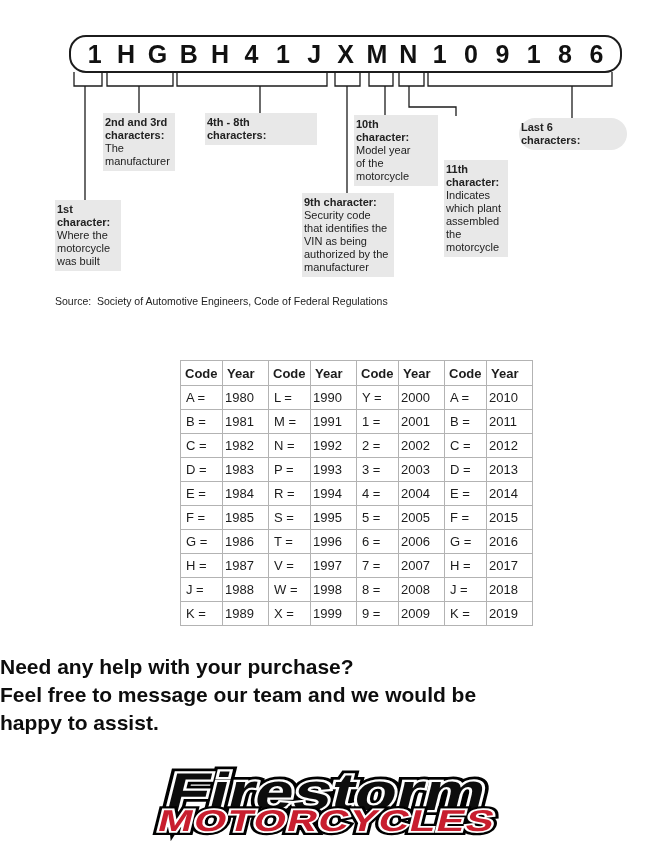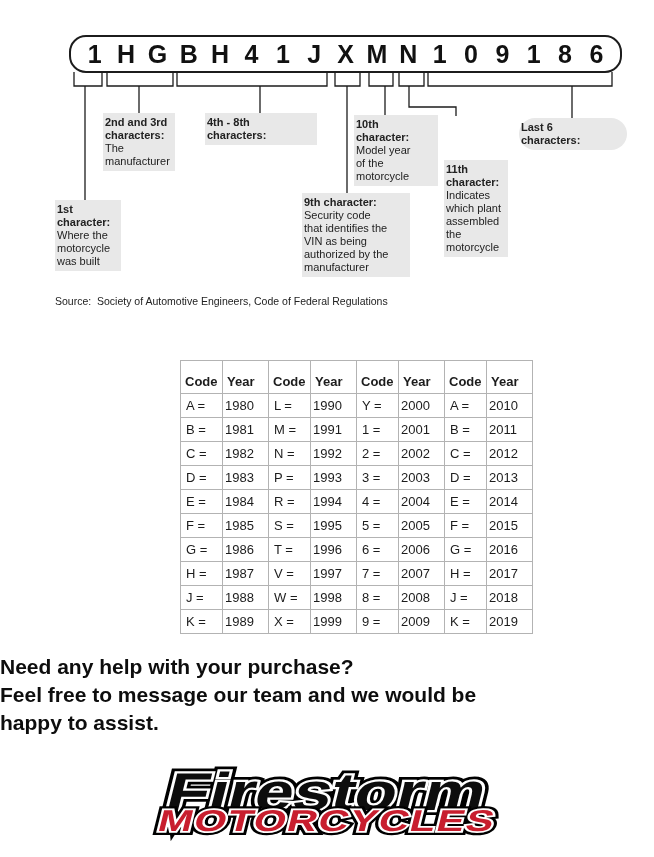--- a/index.html
+++ b/index.html
@@ -23,21 +23,21 @@
   .vbody{white-space:pre-line;}
   .source-note{position:absolute;left:55px;top:295px;font-size:10.5px;color:#222;white-space:pre;}
   
   table.year-table{
     position:absolute;left:180px;top:360px;border-collapse:collapse;table-layout:fixed;
     font-size:13px;color:#1c1c1c;background:#fff;
   }
   .year-table th,.year-table td{
     border:1px solid #b3b3b3;height:23px;overflow:hidden;white-space:nowrap;
   }
-  .year-table th{font-weight:bold;text-align:left;padding:8px 2px 0 4px;height:24px;}
+  .year-table th{font-weight:bold;text-align:left;padding:0 2px 0 4px;height:24px;}
   .year-table td.code-cell{width:34px;text-align:left;padding:0 2px 0 5px;}
   .year-table td.year-cell{width:40px;text-align:left;padding:0 3px 0 2px;}
   .year-table col.c-code{width:34px;}
   .year-table col.c-year{width:40px;}
   
   .help-message{
     position:absolute;left:0;top:653px;width:654px;
     font-size:21px;font-weight:bold;line-height:28px;color:#0d0d0d;white-space:pre-line;
   }
   
@@ -115,21 +115,21 @@
   <div class="vbox" style="left:103px;top:113px;width:72px;">
     <div class="vtitle">2nd and 3rd
 characters:</div>
     <div class="vbody">The
 manufacturer</div>
   </div>
   <div class="vbox" style="left:205px;top:113px;width:112px;">
     <div class="vtitle">4th - 8th
 characters:</div>
   </div>
-  <div class="vbox" style="left:302px;top:193px;width:108px;">
+  <div class="vbox" style="left:302px;top:193px;width:92px;">
     <div class="vtitle">9th character:</div>
     <div class="vbody">Security code
 that identifies the
 VIN as being
 authorized by the
 manufacturer</div>
   </div>
   <div class="vbox" style="left:354px;top:115px;width:84px;">
     <div class="vtitle">10th
 character:</div>

